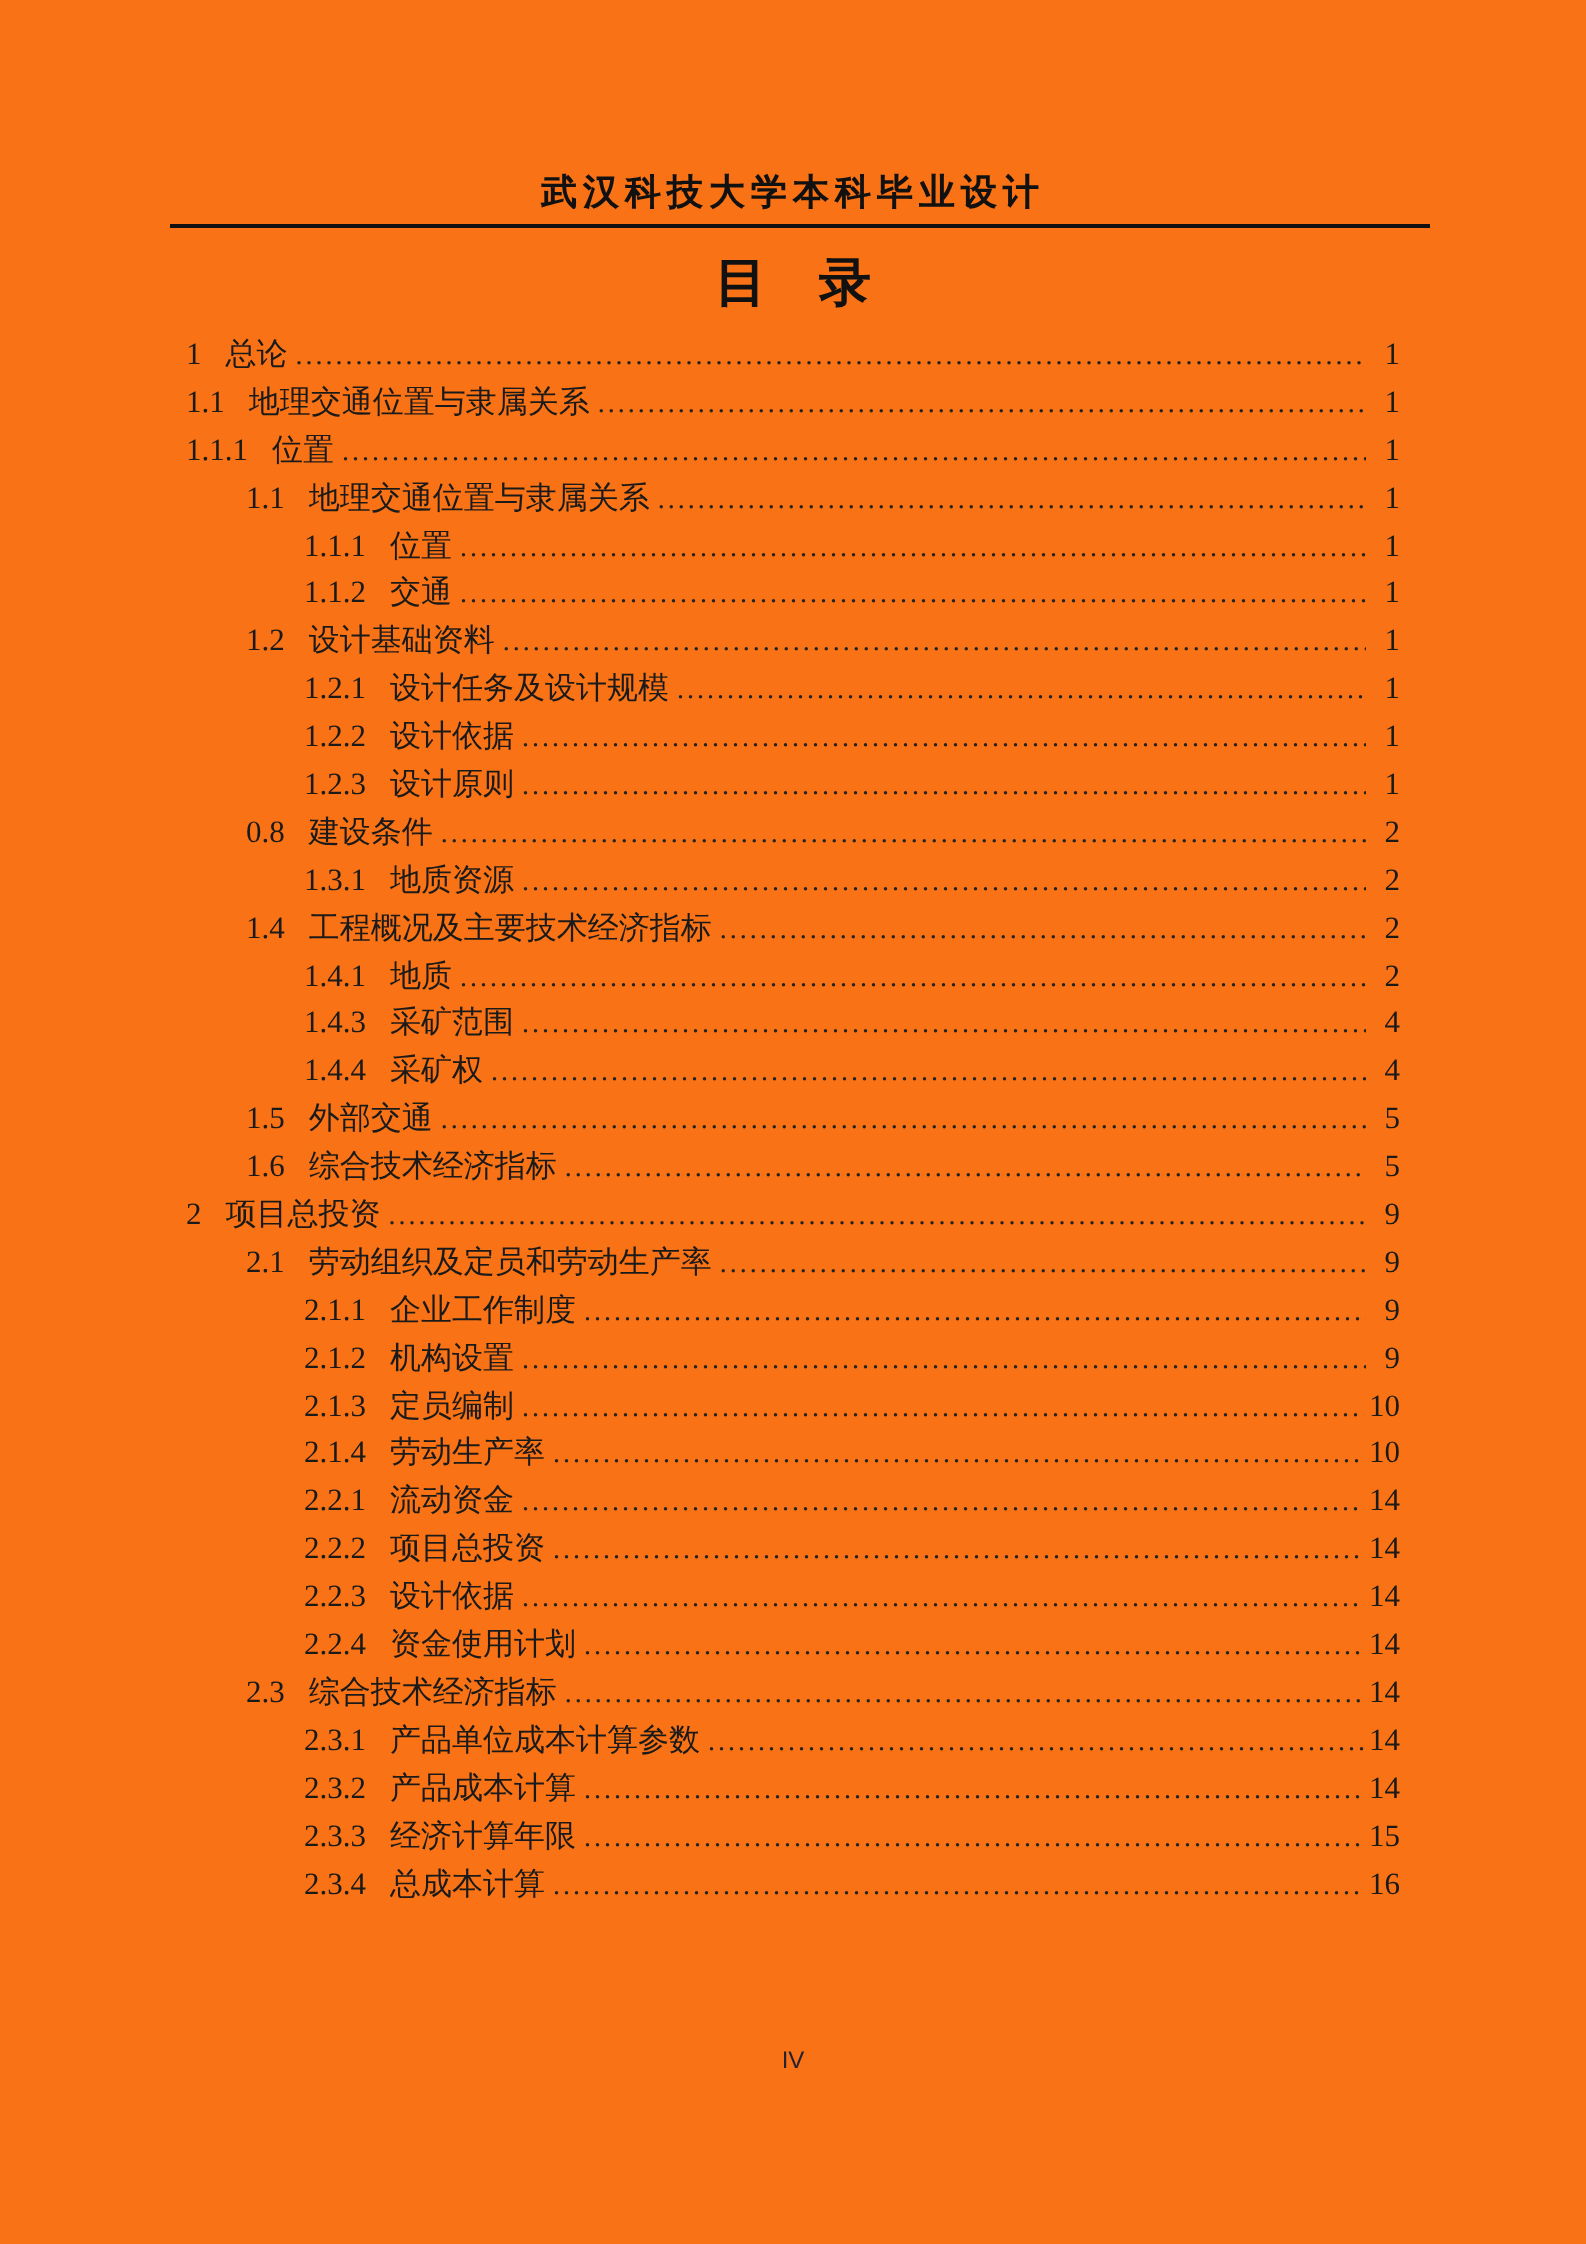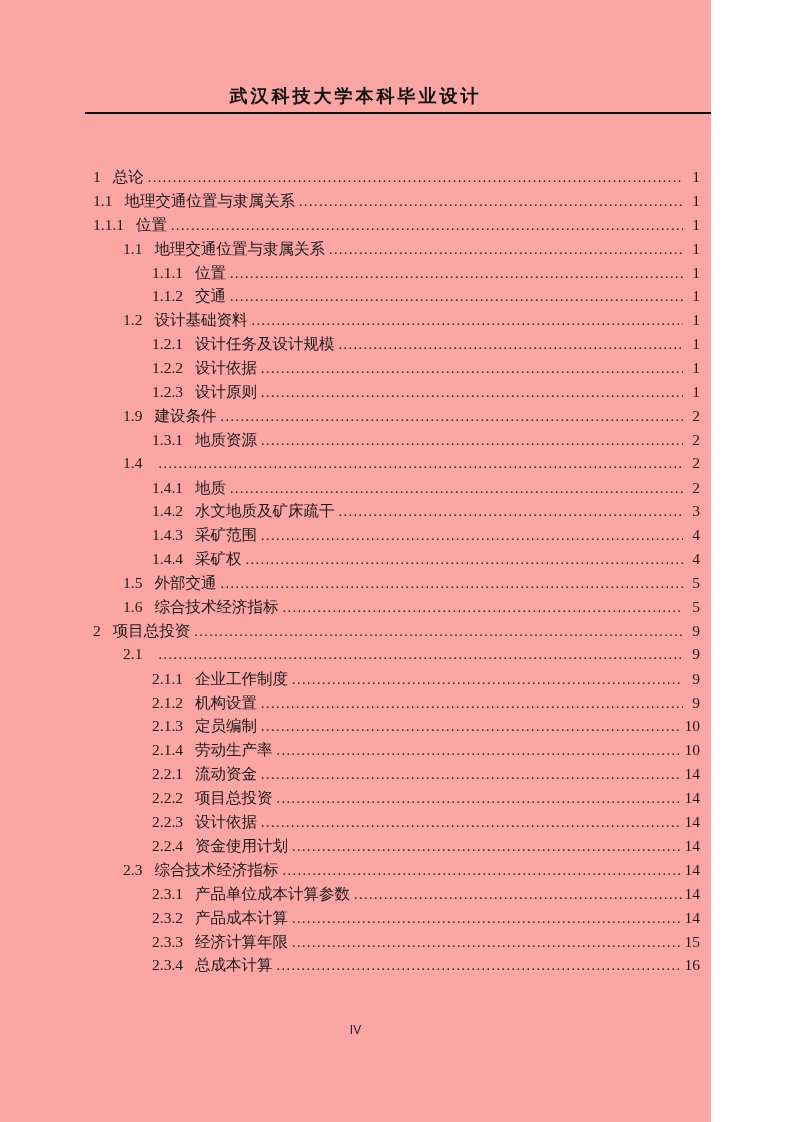--- a/index.html
+++ b/index.html
@@ -2,23 +2,23 @@
 <html><head>
 <meta charset="utf-8">
 <style>
   html, body {
     margin: 0;
     padding: 0;
     background: #ffffff;
   }
   .page {
     position: relative;
-    width: 711px;
+    width: 793px;
     height: 1122px;
-    background: #fca5a5;
+    background: #f97316;
     color: #1a1a1a;
     font-family: "Liberation Serif", serif;
     overflow: hidden;
   }
   .header-text {
     position: absolute;
     top: 84px;
     left: 0;
     width: 100%;
     text-align: center;
@@ -103,20 +103,21 @@
 </style>
 </head>
 <body>
 
 <div class="page">
 
   <div class="header-text">武汉科技大学本科毕业设计</div>
 
   <div class="header-rule"></div>
 
+  <h1 class="toc-title">目　录</h1>
 
   <div class="toc-list">
       <div class="entry level-0">
     <span class="num">1</span>
     <span class="title">总论</span>
     <span class="dots"></span>
     <span class="pg">1</span>
   </div>
       <div class="entry level-0">
     <span class="num">1.1</span>
@@ -166,47 +167,42 @@
     <span class="dots"></span>
     <span class="pg">1</span>
   </div>
       <div class="entry level-2">
     <span class="num">1.2.3</span>
     <span class="title">设计原则</span>
     <span class="dots"></span>
     <span class="pg">1</span>
   </div>
       <div class="entry level-1">
-    <span class="num">1.9</span>
+    <span class="num">0.8</span>
     <span class="title">建设条件</span>
     <span class="dots"></span>
     <span class="pg">2</span>
   </div>
       <div class="entry level-2">
     <span class="num">1.3.1</span>
     <span class="title">地质资源</span>
     <span class="dots"></span>
     <span class="pg">2</span>
   </div>
       <div class="entry level-1">
     <span class="num">1.4</span>
+    <span class="title">工程概况及主要技术经济指标</span>
     <span class="dots"></span>
     <span class="pg">2</span>
   </div>
       <div class="entry level-2">
     <span class="num">1.4.1</span>
     <span class="title">地质</span>
     <span class="dots"></span>
     <span class="pg">2</span>
-  </div>
-      <div class="entry level-2">
-    <span class="num">1.4.2</span>
-    <span class="title">水文地质及矿床疏干</span>
-    <span class="dots"></span>
-    <span class="pg">3</span>
   </div>
       <div class="entry level-2">
     <span class="num">1.4.3</span>
     <span class="title">采矿范围</span>
     <span class="dots"></span>
     <span class="pg">4</span>
   </div>
       <div class="entry level-2">
     <span class="num">1.4.4</span>
     <span class="title">采矿权</span>
@@ -226,20 +222,21 @@
     <span class="pg">5</span>
   </div>
       <div class="entry level-0">
     <span class="num">2</span>
     <span class="title">项目总投资</span>
     <span class="dots"></span>
     <span class="pg">9</span>
   </div>
       <div class="entry level-1">
     <span class="num">2.1</span>
+    <span class="title">劳动组织及定员和劳动生产率</span>
     <span class="dots"></span>
     <span class="pg">9</span>
   </div>
       <div class="entry level-2">
     <span class="num">2.1.1</span>
     <span class="title">企业工作制度</span>
     <span class="dots"></span>
     <span class="pg">9</span>
   </div>
       <div class="entry level-2">

